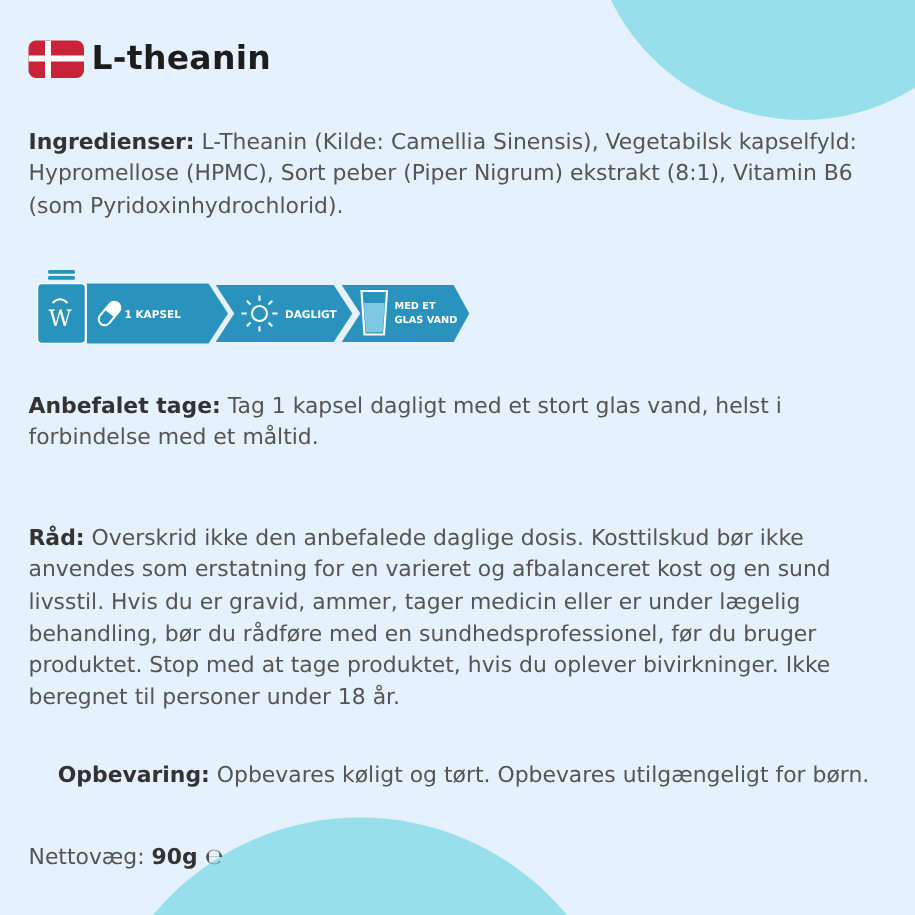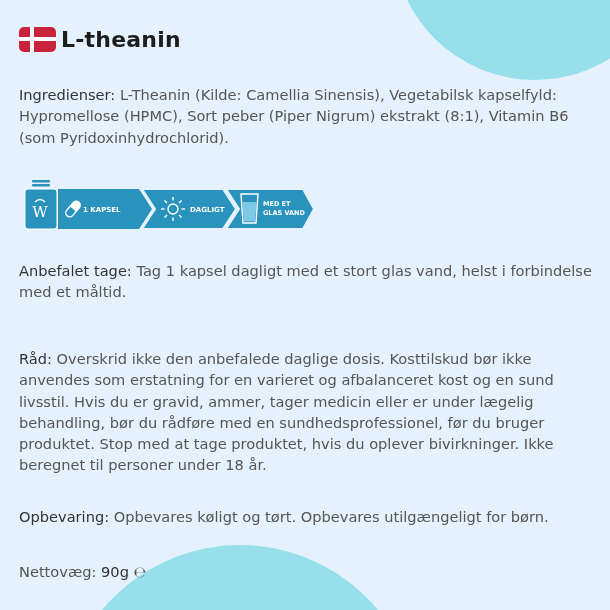--- a/index.html
+++ b/index.html
@@ -13,25 +13,25 @@
   .blob-top { left:393px; top:-204px; width:284px; height:284px; }
   .blob-bottom { left:61px; top:545px; width:358px; height:358px; }
 
   .title-row { position:absolute; left:19px; top:27px; display:flex; align-items:flex-start; z-index:1; }
   .flag { width:37px; height:25px; border-radius:5px; background:#c8233a; position:relative; overflow:hidden; }
   .flag .v { position:absolute; left:11px; top:0; width:4px; height:25px; background:#fff; }
   .flag .h { position:absolute; left:0; top:10px; width:37px; height:4px; background:#fff; }
   .title { margin-left:5px; font-size:22px; font-weight:bold; color:#1d1d1d; letter-spacing:0.2px; }
 
   .para { position:absolute; left:19px; z-index:1; font-size:14.6px; line-height:21.3px; color:#555; width:580px; }
-  .para b { color:#333; font-weight:normal;margin-top:48px; }
+  .para b { color:#333; font-weight:bold;margin-top:48px; }
   .p-ing { top:84px; }
   .p-use { top:260px; }
   .p-rad { top:348px; }
-  .p-stor { top:506px; }
+  .p-stor { top:506px;text-align:center; }
   .p-net { top:561px; }
 
   .dose-strip { position:absolute; left:20px; top:180px; z-index:1; }
 </style>
 </head>
 <body>
 
 <div class="blob blob-top"></div>
 <div class="blob blob-bottom"></div>
 

